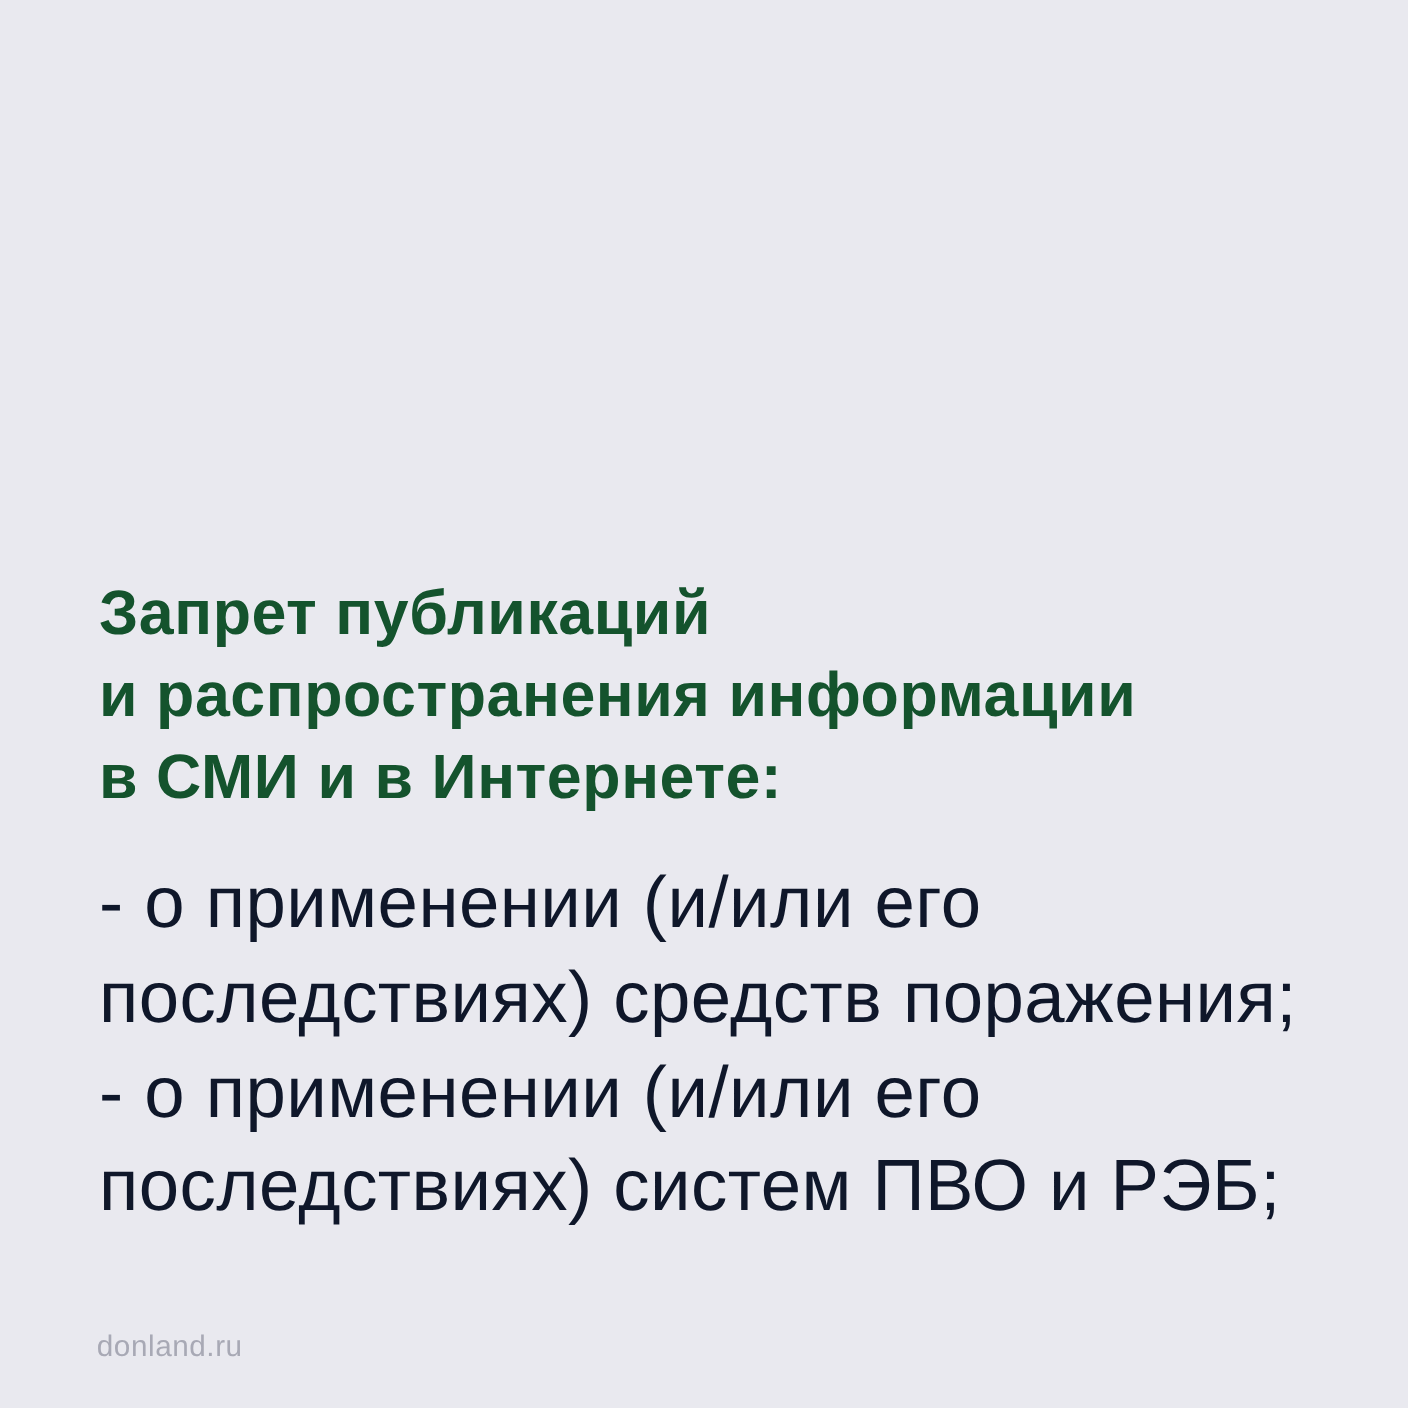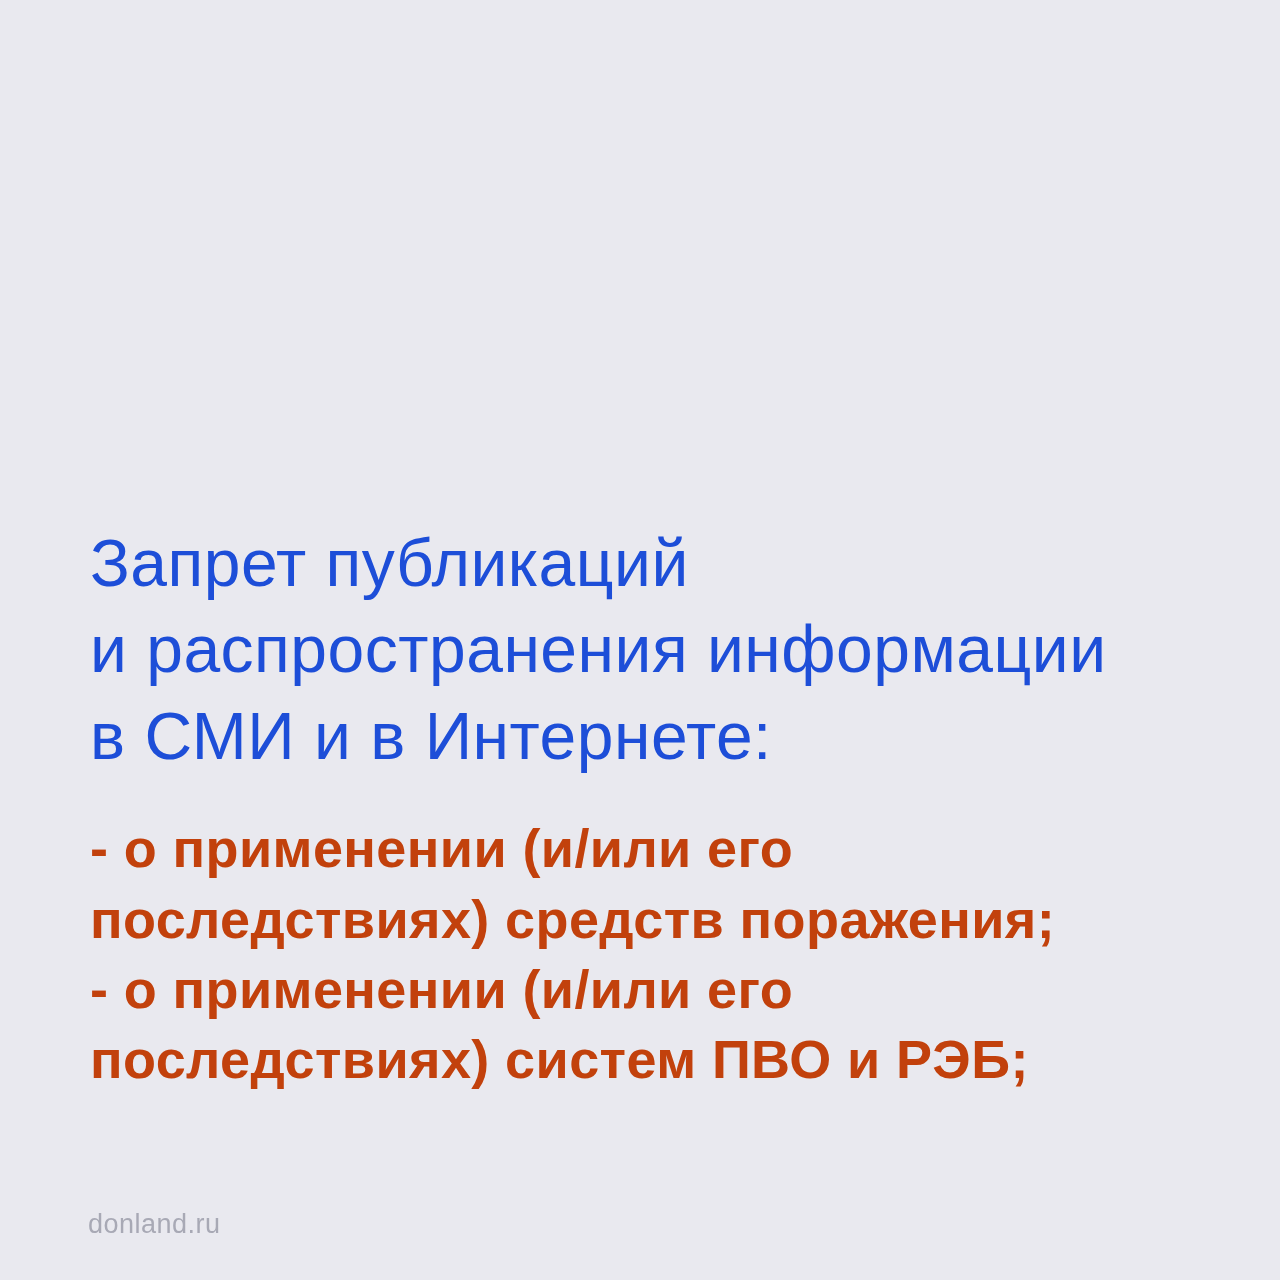--- a/index.html
+++ b/index.html
@@ -15,32 +15,32 @@
     overflow: hidden;
   }
   .card {
     position: absolute;
     left: 90px;
     right: 60px;
     top: 520px;
   }
   .heading {
     margin: 0 0 34px 0;
-    color: #1d4ed8;
-    font-size: 66px;
-    font-weight: 400;
+    color: #14532d;
+    font-size: 57px;
+    font-weight: 700;
     line-height: 1.31;
     letter-spacing: 0.5px;
     white-space: pre-line;
   }
   .bullets p {
     margin: 0;
-    color: #c2410c;
-    font-size: 54px;
-    font-weight: 700;
+    color: #0f172a;
+    font-size: 66px;
+    font-weight: 400;
     line-height: 1.3;
     letter-spacing: 0.4px;
     white-space: pre-line;
   }
   .watermark {
     position: absolute;
     left: 88px;
     bottom: 40px;
     color: #A8A9B5;
     font-size: 27px;

